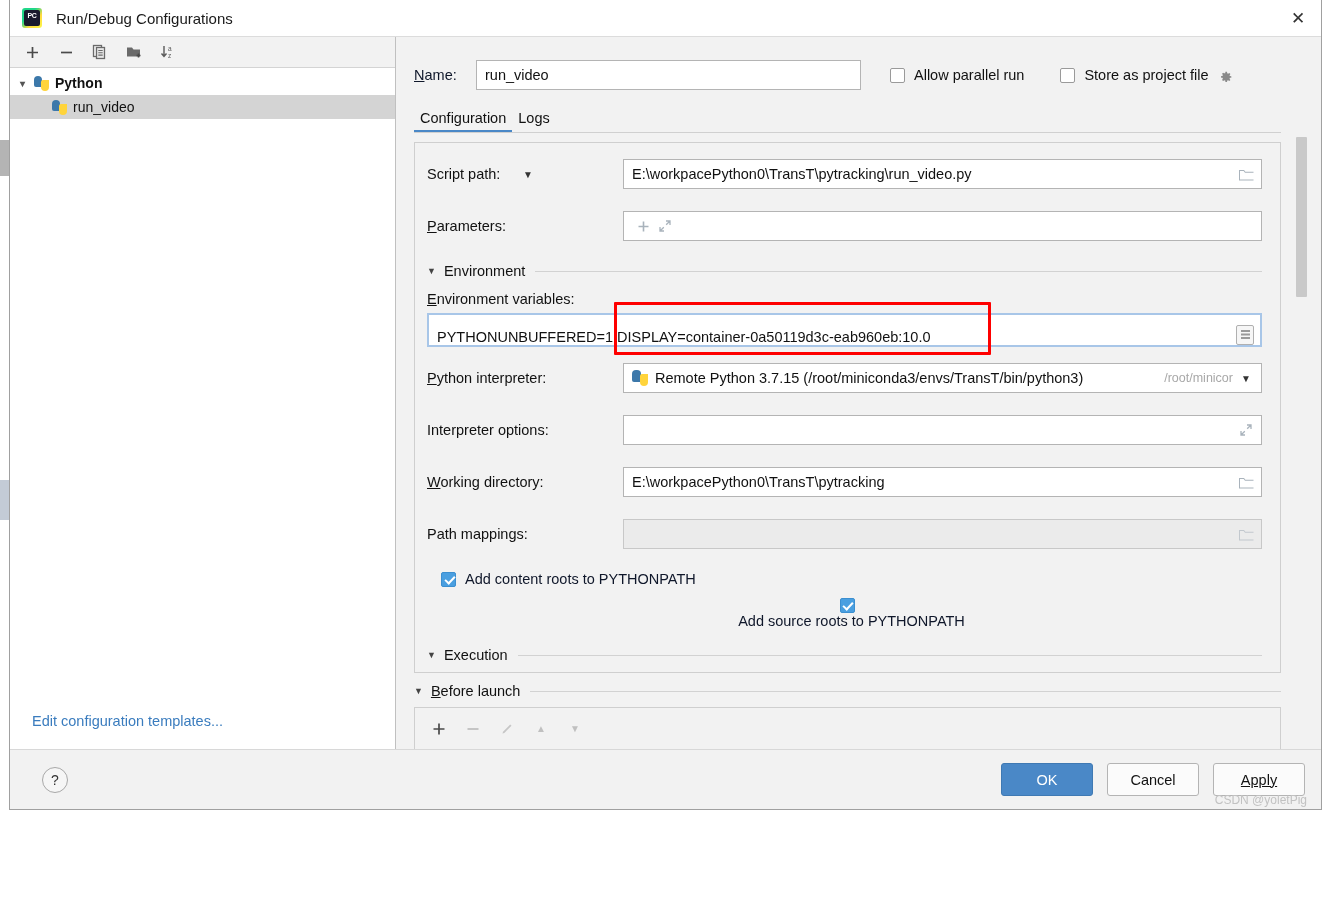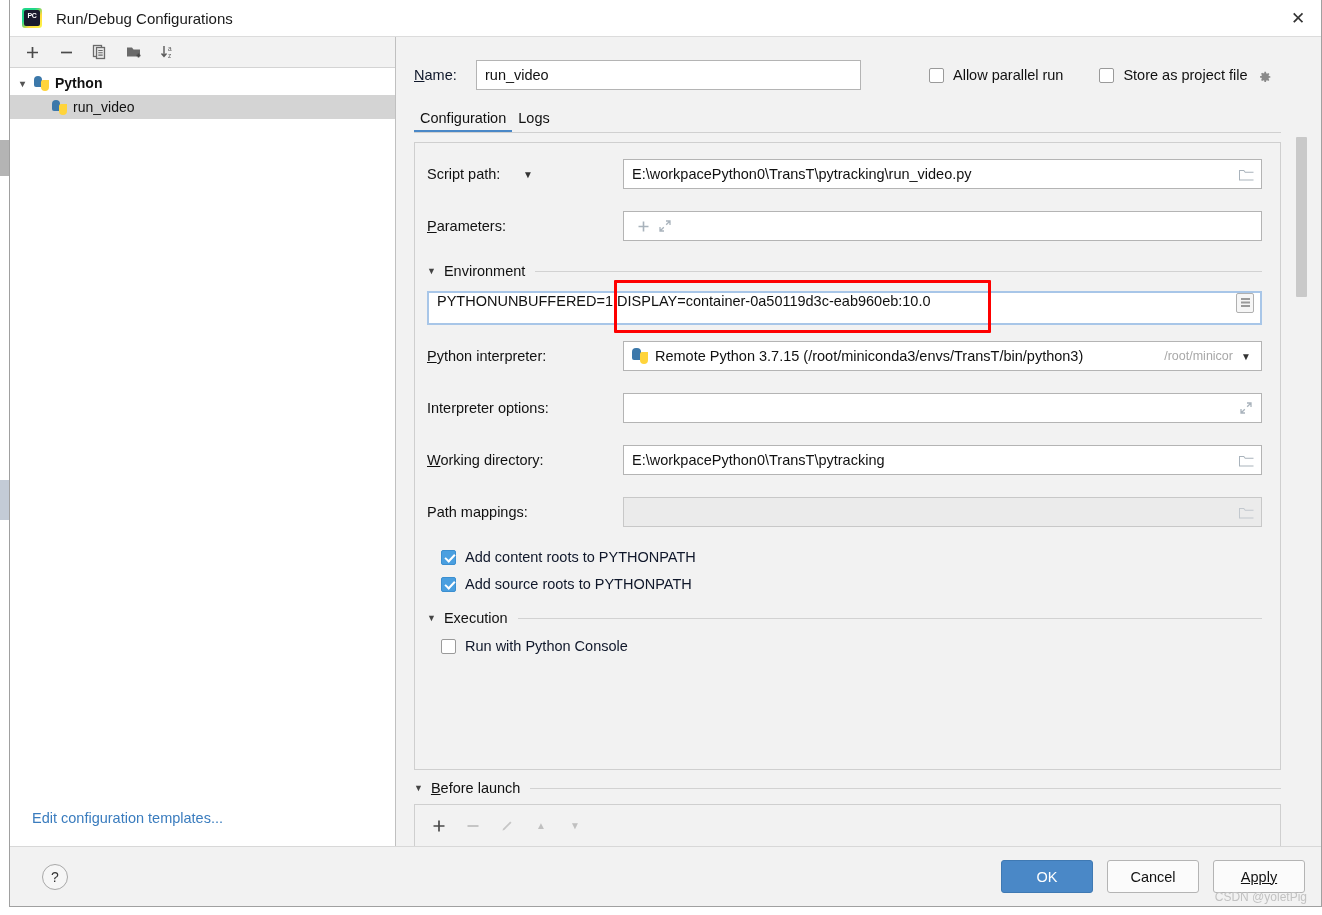--- a/index.html
+++ b/index.html
@@ -14,21 +14,21 @@
   
   .bg-frag { position: absolute; left: 0; }
   .bg-frag-1 { top: 0; width: 10px; height: 36px; background: #ffffff; border-right: 1px solid #c8c8c8; }
   .bg-frag-2 { top: 140px; width: 9px; height: 36px; background: #b4b4b4; }
   .bg-frag-3 { top: 480px; width: 9px; height: 40px; background: #c3cbd6; }
 
   
   .dialog {
     position: absolute;
     left: 9px; top: 0;
-    width: 1313px; height: 907px;
+    width: 1313px; height: 810px;
     background: #f2f2f2;
     border: 1px solid #a0a0a0;
     border-top: none;
     display: flex; flex-direction: column;
   }
 
   
   .titlebar {
     height: 37px; flex: 0 0 37px;
     background: #ffffff;
@@ -194,21 +194,21 @@
   .sect {
     display: flex; align-items: center; margin: 4px 0 12px 0;
   }
   .sect-tw { font-size: 9px; color: #444; margin-right: 8px; cursor: pointer; }
   .sect-title { font-size: 14.5px; color: #111; margin-right: 10px; white-space: nowrap; }
   .sect-line { flex: 1; height: 1px; background: #d2d2d2; }
 
   .env-label { font-size: 14.5px; color: #111; margin-bottom: 6px; }
   .env-field {
     height: 34px; background: #ffffff;
-    border: 2px solid #a8c6e8; display: flex; align-items: flex-start;
+    border: 2px solid #a8c6e8; display: flex; align-items: flex-end;
     padding: 0 4px 0 8px; font-size: 14.5px; color: #111;
     position: relative; margin-bottom: 16px;
   }
   .doc-icon {
     width: 18px; height: 20px; border: 1.5px solid #b0b0b0;
     background: #f6f6f6; position: relative; border-radius: 2px;
   }
   .doc-icon::after {
     content: ""; position: absolute; left: 3.5px; top: 4px;
     width: 9px; height: 1.5px; background: #9a9a9a;
@@ -350,21 +350,21 @@
         <span class="link">Edit configuration templates...</span>
       </div>
     </div>
 
     <div class="right-panel">
 
       <div class="name-row">
         <span class="name-label"><span class="u">N</span>ame:</span>
         <input class="name-input" value="run_video" style="">
 
-        <div class="chk-opt" style="margin-left:68px;">
+        <div class="chk-opt" style="margin-left:29px;">
           <span class="chkbox"></span>
           <span>Allow parallel run</span>
         </div>
 
         <div class="chk-opt" style="margin-left:36px;">
           <span class="chkbox"></span>
           <span>Store as project file</span>
         </div>
         <div class="gear">
           <svg width="15" height="15" viewBox="0 0 16 16">
@@ -410,20 +410,21 @@
             </span>
           </div>
         </div>
 
         <div class="sect">
           <span class="sect-tw">▼</span>
           <span class="sect-title">Environment</span>
           <span class="sect-line"></span>
         </div>
 
+        <div class="env-label"><span class="u">E</span>nvironment variables:</div>
         <div class="env-field">
           <span class="field-text">PYTHONUNBUFFERED=1;DISPLAY=container-0a50119d3c-eab960eb:10.0</span>
           <span class="fld-icon">
             <span class="doc-icon"></span>
           </span>
           <div class="red-box" style="left:185px; top:-13px; width:377px; height:53px;"></div>
         </div>
 
         <div class="frow">
           <span class="flabel"><span class="u">P</span>ython interpreter:</span>
@@ -469,21 +470,21 @@
                 </svg>
             </span>
           </div>
         </div>
 
         <div style="margin-top:10px;">
           <div class="cbrow" style="padding-left:14px;">
             <span class="chkbox checked"></span>
             <span>Add content roots to PYTHONPATH</span>
           </div>
-          <div class="cbrow" style="padding-left:14px;">
+          <div class="cbrow" style="padding-left:14px;flex-direction:column;">
             <span class="chkbox checked"></span>
             <span>Add source roots to PYTHONPATH</span>
           </div>
         </div>
 
         <div class="sect" style="margin-top:18px;">
           <span class="sect-tw">▼</span>
           <span class="sect-title">Execution</span>
           <span class="sect-line"></span>
         </div>

